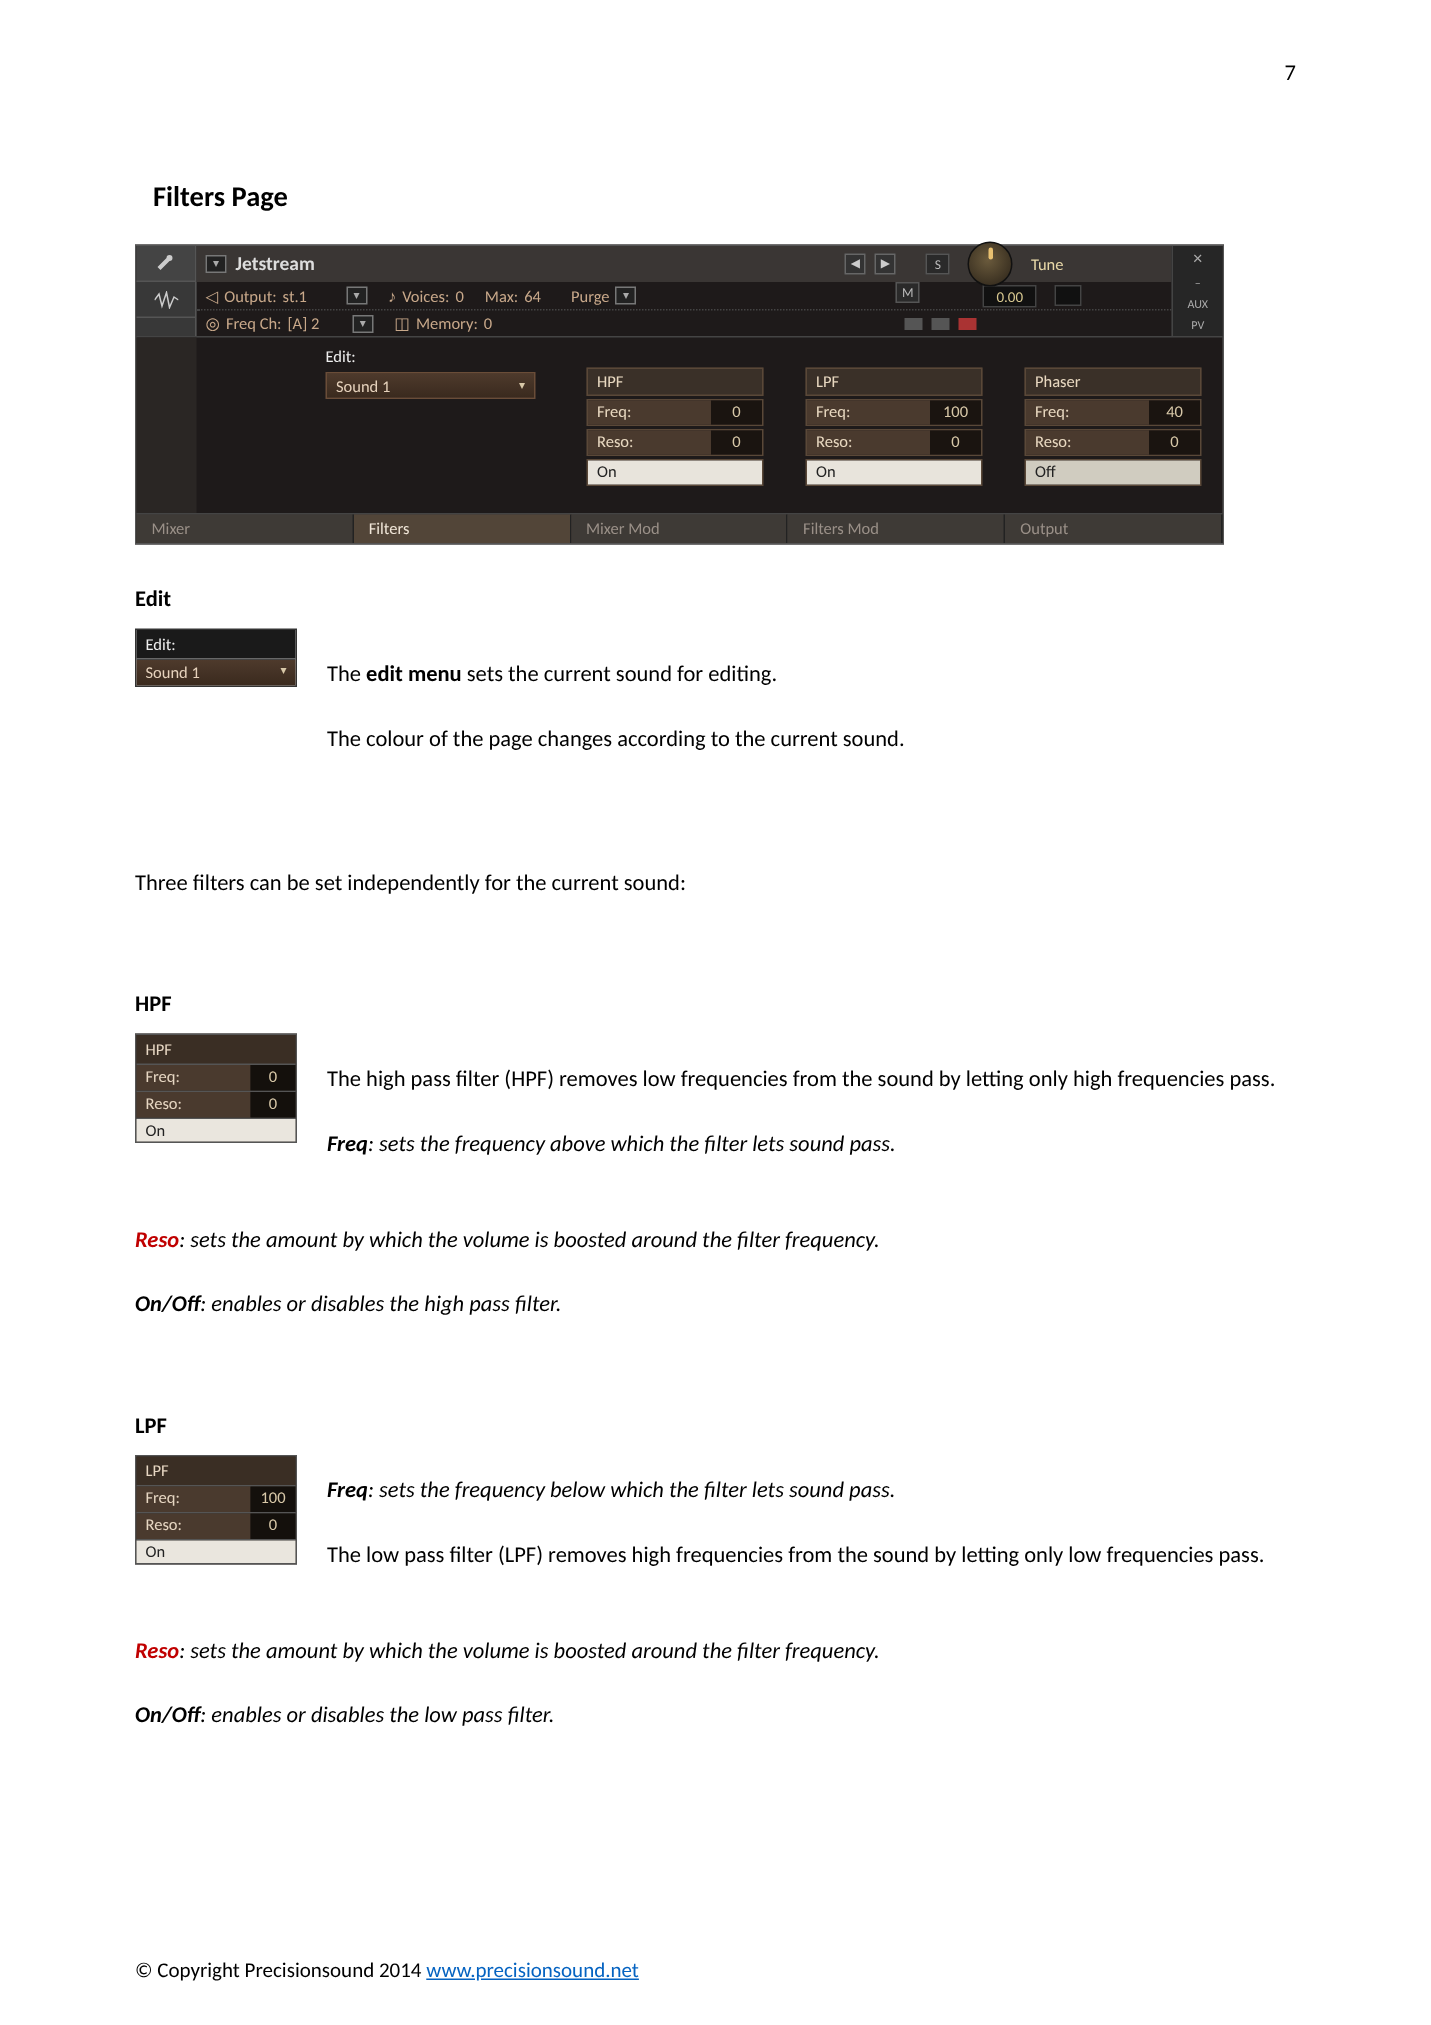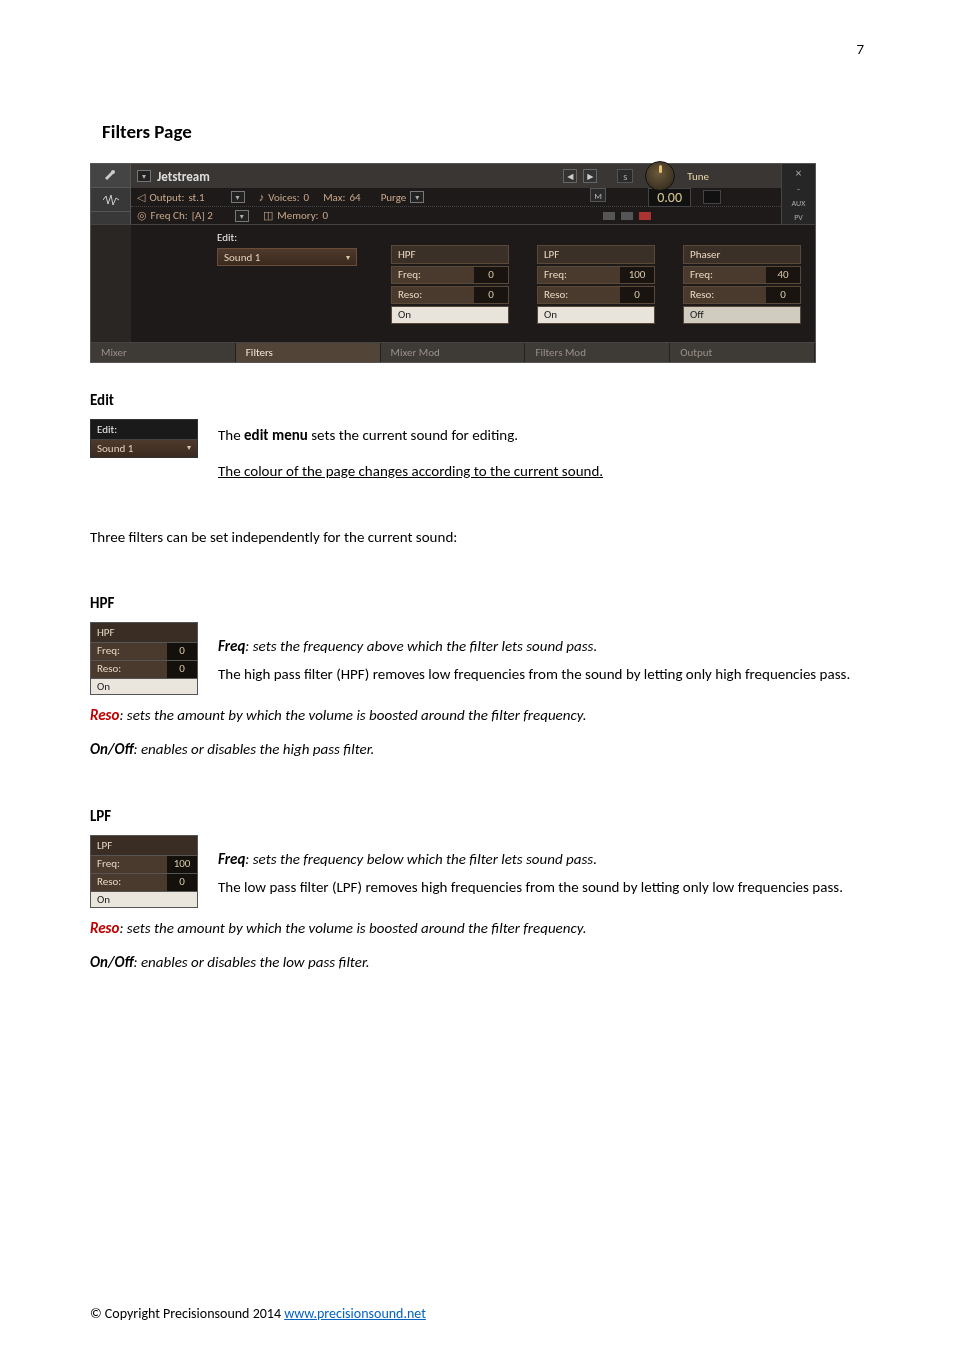--- a/index.html
+++ b/index.html
@@ -14,21 +14,21 @@
   .sp-left-icons .ic.top { background:#444; }
   .sp-header-col { flex:1; }
   .sp-title-row { display:flex; align-items:center; background:#3a3634; height:24px; padding:0 6px; color:#ddd; font-size:13px; gap:6px; }
   .sp-sub-row { display:flex; height:18px; align-items:center; padding:0 6px; color:#c8a88a; font-size:11px; gap:4px; }
   .dd-ic { display:inline-block; width:14px; height:12px; border:1px solid #777; background:#222; font-size:8px; color:#aaa; text-align:center; line-height:10px;}
   .navbtn { width:14px; height:14px; background:#333; border:1px solid #666; color:#ccc; font-size:8px; display:flex; align-items:center; justify-content:center;}
   .sm-btn { width:16px; height:14px; background:#2a2a2a; border:1px solid #555; color:#bbb; font-size:9px; display:flex; align-items:center; justify-content:center;}
   .knob { width:30px; height:30px; border-radius:50%; background: radial-gradient(circle at 45% 40%, #6a5a3c, #2a2218); border:1px solid #111; position:relative;}
   .knob::after { content:""; position:absolute; top:3px; left:13px; width:3px; height:8px; background:#e8c070; border-radius:2px;}
   .tune-box { color:#e8d8a8; font-size:11px; text-align:center; }
-  .tune-val { background:#111; color:#d8c890; border:1px solid #444; font-size:14px; padding:0 8px; display:inline-block;}
+  .tune-val { background:#111; color:#d8c890; border:1px solid #444; font-size:10px; padding:0 8px; display:inline-block;}
   .snap-ic { width:18px; height:14px; background:#111; border:1px solid #444; }
   .right-end { width:34px; display:flex; flex-direction:column; align-items:center; justify-content:space-around; color:#aaa; font-size:8px; background:#262626; border-left:1px solid #444;}
   .sp-body { display:flex; }
   .sp-body-left { width:40px; background:#2a2624;}
   .sp-body-main { flex:1; padding:6px 10px 18px 80px; color:#ddd; font-size:11px; }
   .edit-label { color:#eee; font-size:11px; margin-left:6px; }
   .sound-dd { width:140px; height:18px; background: linear-gradient(#4e3a2c,#3a2a1e); border:1px solid #6a4d38; color:#e6d2bc; font-size:11px; padding:0 6px; display:flex; align-items:center; justify-content:space-between; margin:4px 0 0 6px;}
   .filter-cols { display:flex; gap:28px; margin-top: -42px; margin-left:180px;}
   .filter-col { width:118px; }
   .fc-title { background:#3a3028; color:#e8d8c0; font-size:11px; padding:2px 6px; border:1px solid #5a4838; margin-bottom:2px;}
@@ -45,21 +45,21 @@
   .inline-block { display:flex; align-items:flex-start; gap:20px; margin-bottom:10px;}
   .mini-panel { border:1px solid #555; background:#2a2420; width:108px;}
   .mini-panel .mp-title { background:#3a2e24; color:#e6d6c2; font-size:11px; padding:3px 6px; border-bottom:1px solid #555;}
   .mini-panel .mp-row { display:flex; height:18px; border-bottom:1px solid #555;}
   .mini-panel .mp-row .lab { flex:1; background:#4a3a2e; color:#e6d6c2; font-size:11px; padding:1px 6px;}
   .mini-panel .mp-row .val { width:30px; background:#14100c; color:#d8c8a8; font-size:11px; text-align:center; padding:1px 0;}
   .mini-panel .mp-state { background:#eae6de; color:#222; font-size:11px; padding:1px 6px;}
   .mini-edit { border:1px solid #333; width:108px; }
   .mini-edit .mp-title { background:#1a1a1a; color:#eee; font-size:11px; padding:3px 6px;}
   .mini-edit .mp-dd { background:linear-gradient(#4e3a2c,#3a2a1e); color:#e6d2bc; font-size:11px; padding:2px 6px; display:flex; justify-content:space-between; border-top:1px solid #444;}
-  p.body { margin: 6px 0; line-height:1.45; }
+  p.body { margin: 21px 0; line-height:1.45; }
   .bolditalic { font-weight:bold; font-style:italic; }
   .red { color:#c00000; }
   .footer { position:absolute; bottom:28px; left:90px; font-size:14px; }
   .footer a { color:#0563c1; text-decoration:underline;}
   .gap { height:22px; }
   .chev { font-size:8px; color:#d8c8a8;}
 </style>
 </head>
 <body>
 <div class="page">
@@ -220,21 +220,21 @@
 <div class="inline-block">
   <div class="mini-edit">
     <div class="mp-title">Edit:</div>
     <div class="mp-dd">
       <span>Sound 1</span>
       <span class="chev">▾</span>
     </div>
   </div>
   <div>
     <p class="body"><span>The </span><b>edit menu</b><span> sets the current sound for editing.</span></p>
-    <p class="body" style="margin-top:14px;text-decoration:underline;">The colour of the page changes according to the current sound.</p>
+    <p class="body" style="margin-top:14px;">The colour of the page changes according to the current sound.</p>
   </div>
 </div>
 
 <div class="gap"></div>
 <p class="body">Three filters can be set independently for the current sound:</p>
 <div class="gap"></div>
 
 <h3 class="sub">HPF</h3>
 <div class="inline-block">
   <div class="mini-panel">
@@ -243,22 +243,22 @@
       <div class="lab">Freq:</div>
       <div class="val">0</div>
     </div>
     <div class="mp-row">
       <div class="lab">Reso:</div>
       <div class="val">0</div>
     </div>
     <div class="mp-state">On</div>
   </div>
   <div>
+    <p class="body">The high pass filter (HPF) removes low frequencies from the sound by letting only high frequencies pass.</p>
     <p class="body" style="margin-top:14px;"><span class="bolditalic">Freq</span><i>: sets the frequency above which the filter lets sound pass.</i></p>
-    <p class="body">The high pass filter (HPF) removes low frequencies from the sound by letting only high frequencies pass.</p>
   </div>
 </div>
 <p class="body"><span class="bolditalic red">Reso</span><i>: sets the amount by which the volume is boosted around the filter frequency.</i></p>
 <p class="body" style="margin-top:12px;"><span class="bolditalic">On/Off</span><i>: enables or disables the high pass filter.</i></p>
 
 <div class="gap"></div>
 
 <h3 class="sub">LPF</h3>
 <div class="inline-block">
   <div class="mini-panel">

